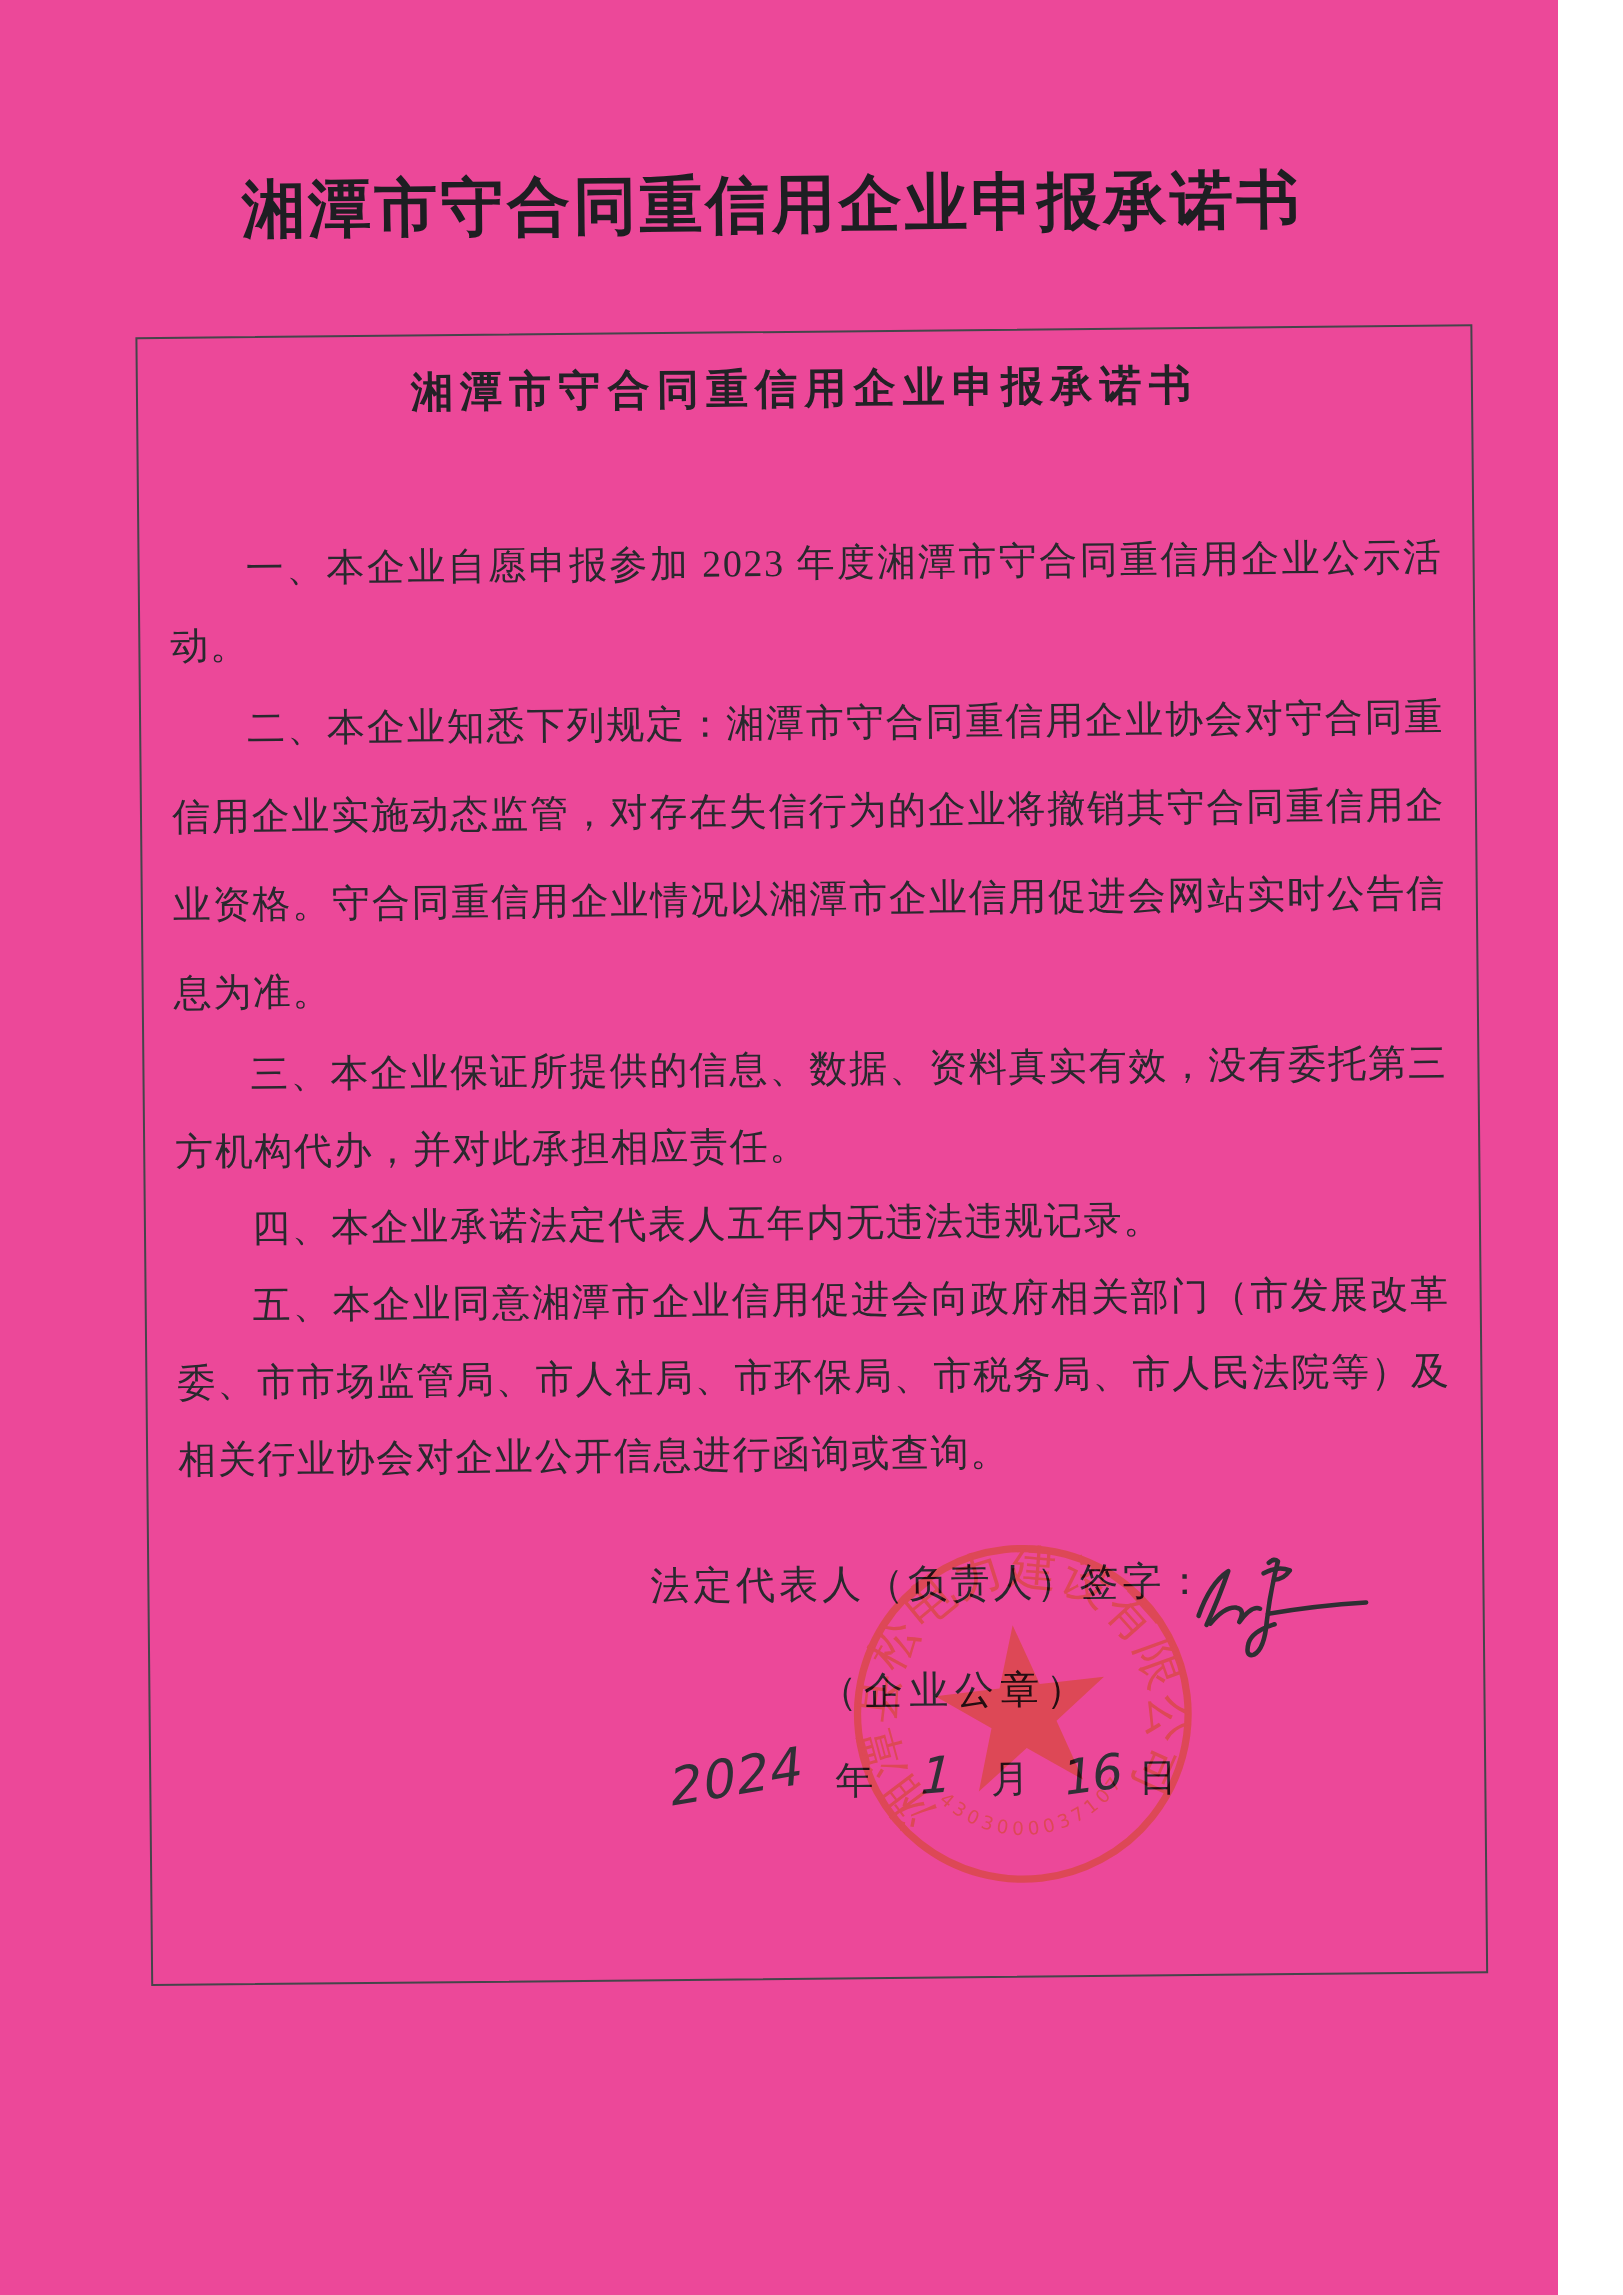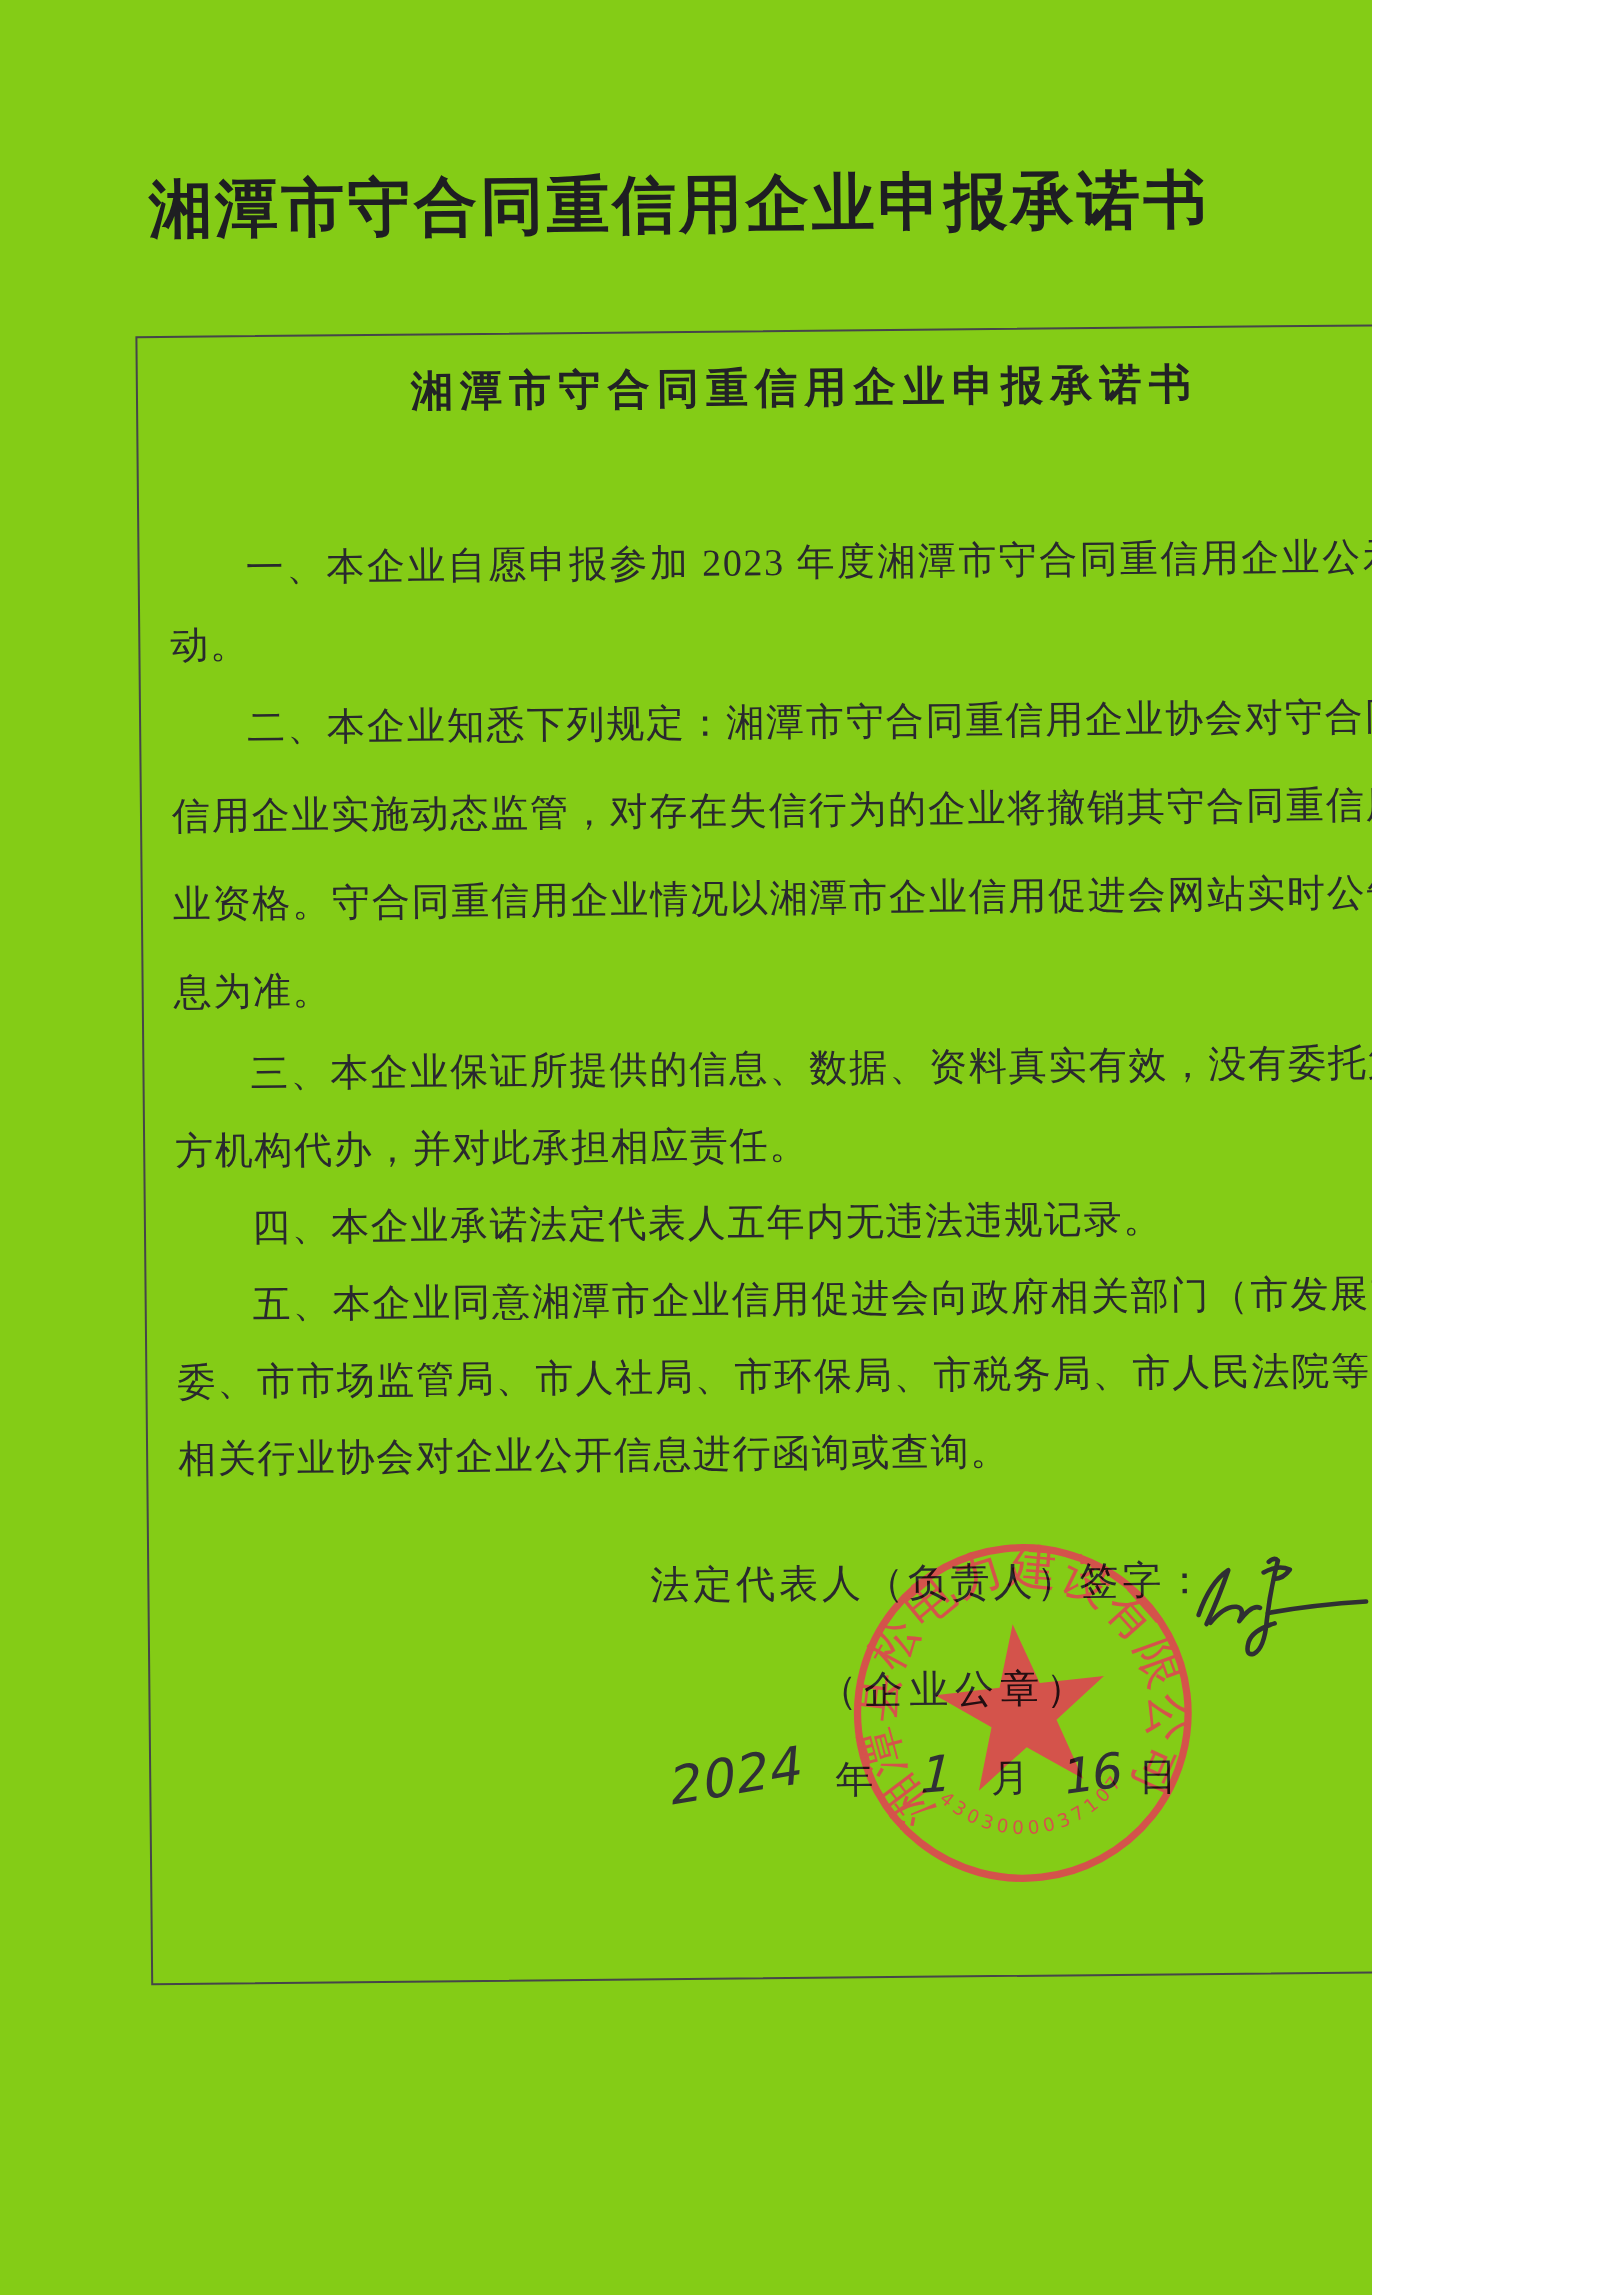--- a/index.html
+++ b/index.html
@@ -1,18 +1,18 @@
 <!DOCTYPE html>
 <html style="font-size:10.5px"><head>
 <meta charset="utf-8">
 <style>
   html,body { margin:0; padding:0; background:#ffffff; }
   .page {
-    position:relative; width:1372px; height:2295px;
-    background:#84cc16; overflow:hidden;
+    position:relative; width:1558px; height:2295px;
+    background:#ec4899; overflow:hidden;
     font-family:"Liberation Serif","DejaVu Serif",serif;
     color:#26262a;
   }
   .skew { position:absolute; inset:0; transform:rotate(-0.55deg); transform-origin:50% 40%; }
 
   .main-title {
     position:absolute; top:162px; left:0; right:0;
     text-align:center; font-size:63px; font-weight:bold;
     letter-spacing:3.3px; color:#1e1e22; margin:0;
   }

